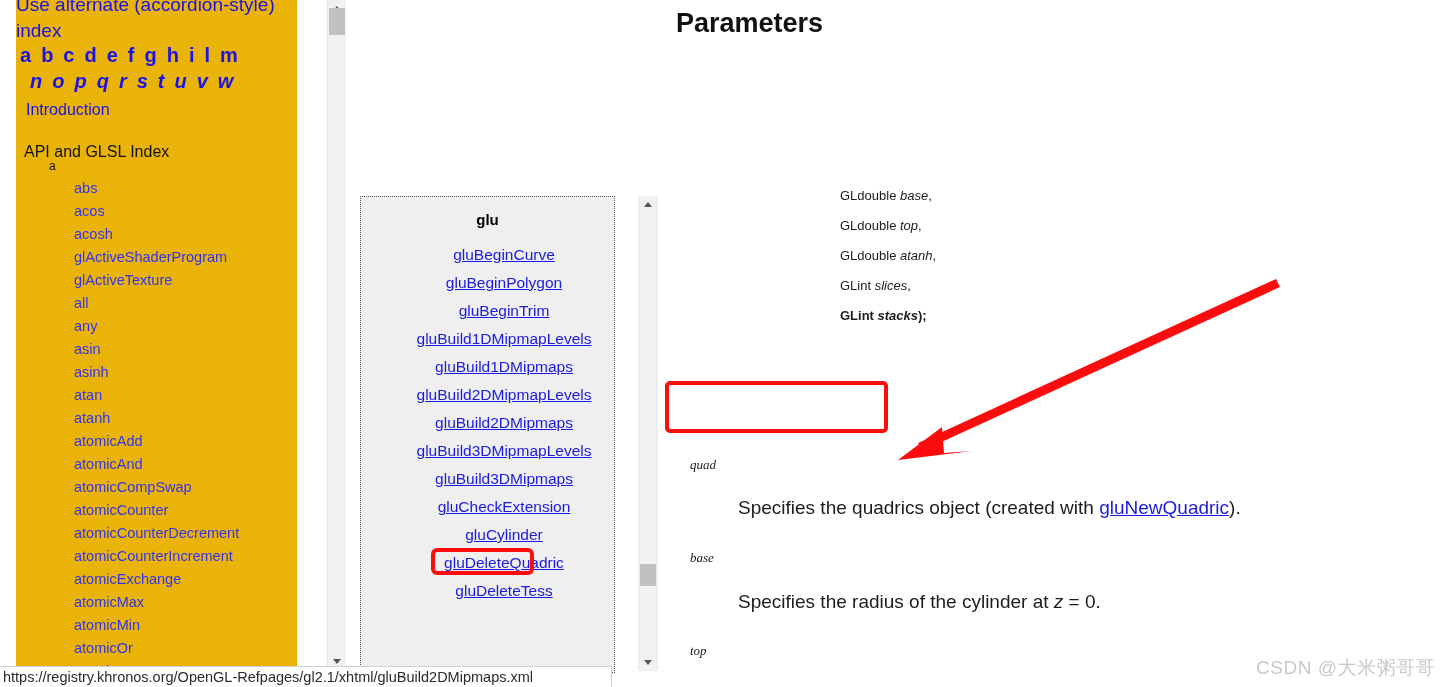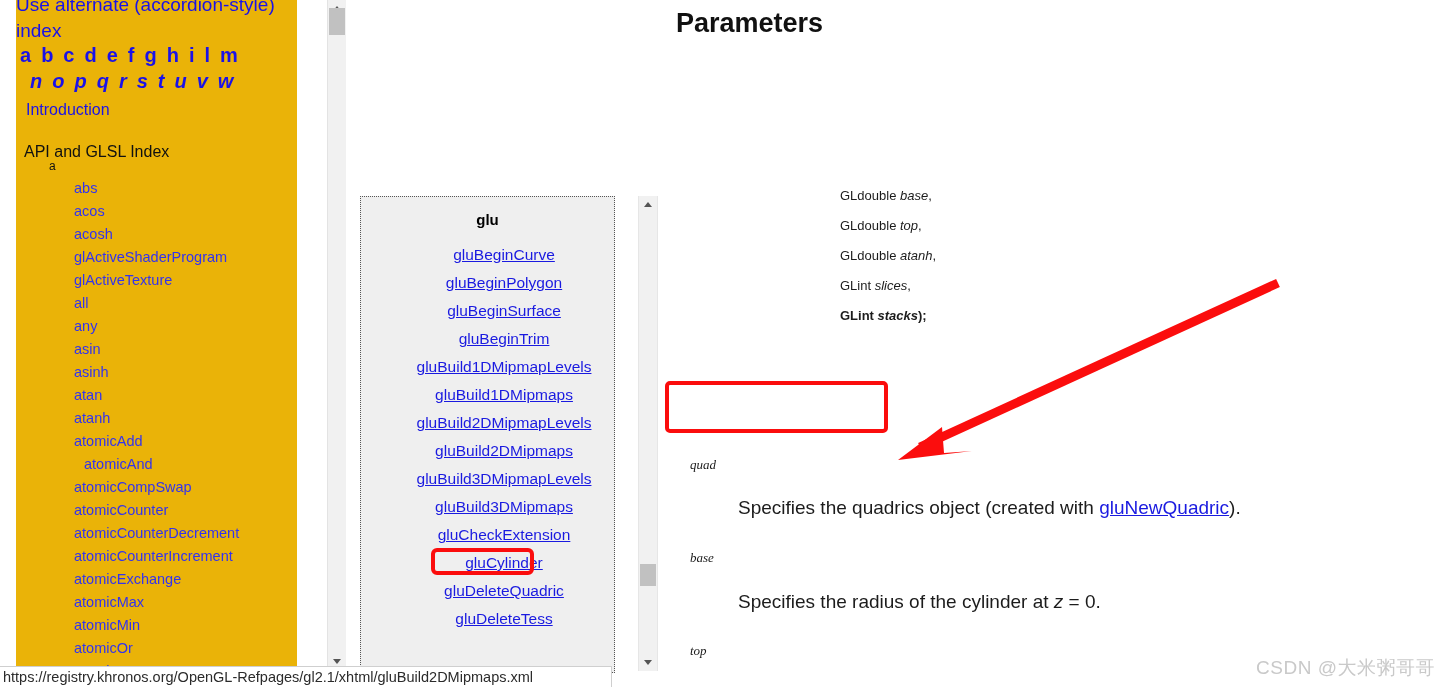--- a/index.html
+++ b/index.html
@@ -283,21 +283,21 @@
       <div class="idx-link-l2" style="top: 223px;">acosh</div>
       <div class="idx-link-l2" style="top: 246px;">glActiveShaderProgram</div>
       <div class="idx-link-l2" style="top: 269px;">glActiveTexture</div>
       <div class="idx-link-l2" style="top: 292px;">all</div>
       <div class="idx-link-l2" style="top: 315px;">any</div>
       <div class="idx-link-l2" style="top: 338px;">asin</div>
       <div class="idx-link-l2" style="top: 361px;">asinh</div>
       <div class="idx-link-l2" style="top: 384px;">atan</div>
       <div class="idx-link-l2" style="top: 407px;">atanh</div>
       <div class="idx-link-l2" style="top: 430px;">atomicAdd</div>
-      <div class="idx-link-l2" style="top: 453px; margin-left: 10px;">atomicAnd</div>
+      <div class="idx-link-l2" style="top: 453px;">atomicAnd</div>
       <div class="idx-link-l2" style="top: 476px;">atomicCompSwap</div>
       <div class="idx-link-l2" style="top: 499px;">atomicCounter</div>
       <div class="idx-link-l2" style="top: 522px;">atomicCounterDecrement</div>
       <div class="idx-link-l2" style="top: 545px;">atomicCounterIncrement</div>
       <div class="idx-link-l2" style="top: 568px;">atomicExchange</div>
       <div class="idx-link-l2" style="top: 591px;">atomicMax</div>
       <div class="idx-link-l2" style="top: 614px;">atomicMin</div>
       <div class="idx-link-l2" style="top: 637px;">atomicOr</div>
       <div class="idx-link-l2" style="top: 660px;">atomicXor</div>
     </div>
@@ -313,21 +313,20 @@
   <div class="sb-arrow down" style="top:653px;">
       <span class="tri"></span>
     </div>
 </div>
 
 <div id="mid-pane">
   <div id="mid-title">glu</div>
   <div id="mid-list">
       <div class="glu-item">gluBeginCurve</div>
       <div class="glu-item">gluBeginPolygon</div>
-      <div class="glu-item">gluBeginSurface</div>
       <div class="glu-item">gluBeginTrim</div>
       <div class="glu-item">gluBuild1DMipmapLevels</div>
       <div class="glu-item">gluBuild1DMipmaps</div>
       <div class="glu-item">gluBuild2DMipmapLevels</div>
       <div class="glu-item">gluBuild2DMipmaps</div>
       <div class="glu-item">gluBuild3DMipmapLevels</div>
       <div class="glu-item">gluBuild3DMipmaps</div>
       <div class="glu-item">gluCheckExtension</div>
       <div class="glu-item highlighted">gluCylinder</div>
       <div class="glu-item">gluDeleteQuadric</div>

